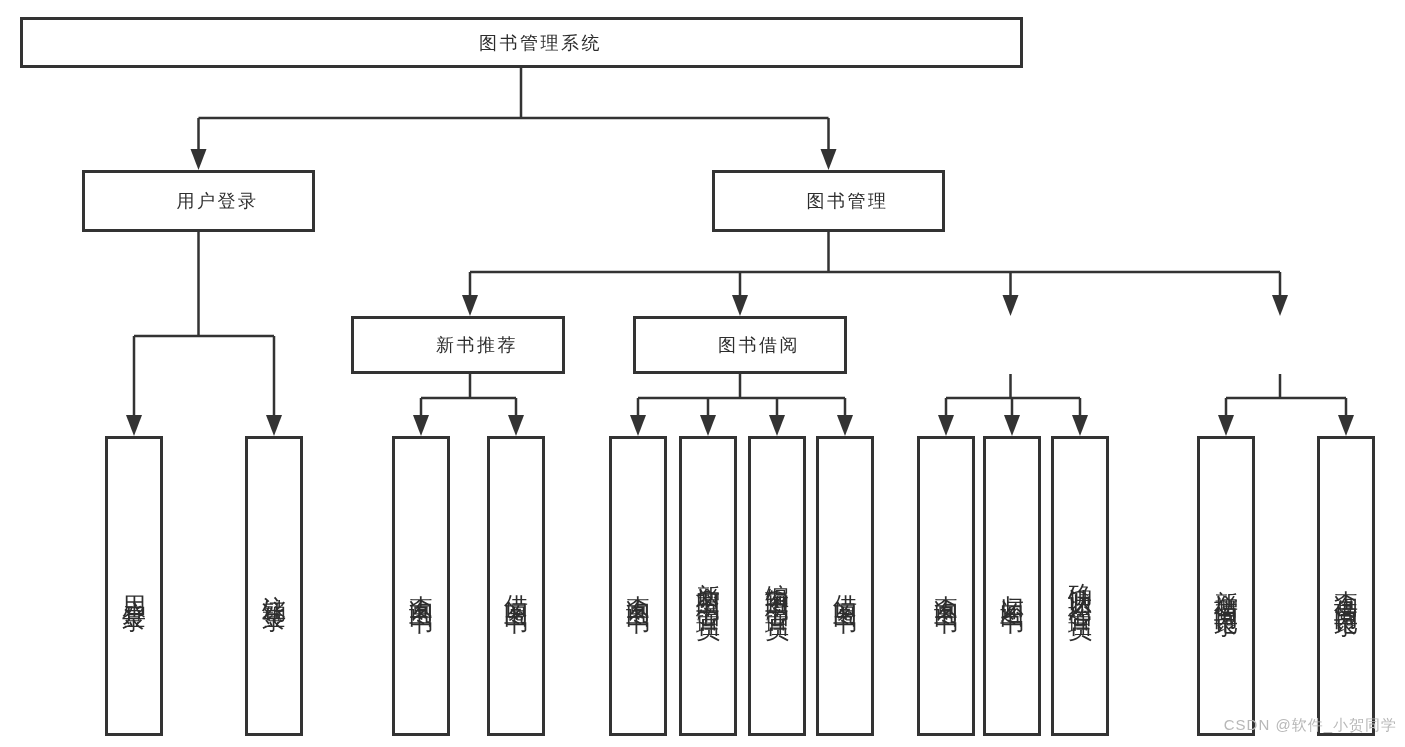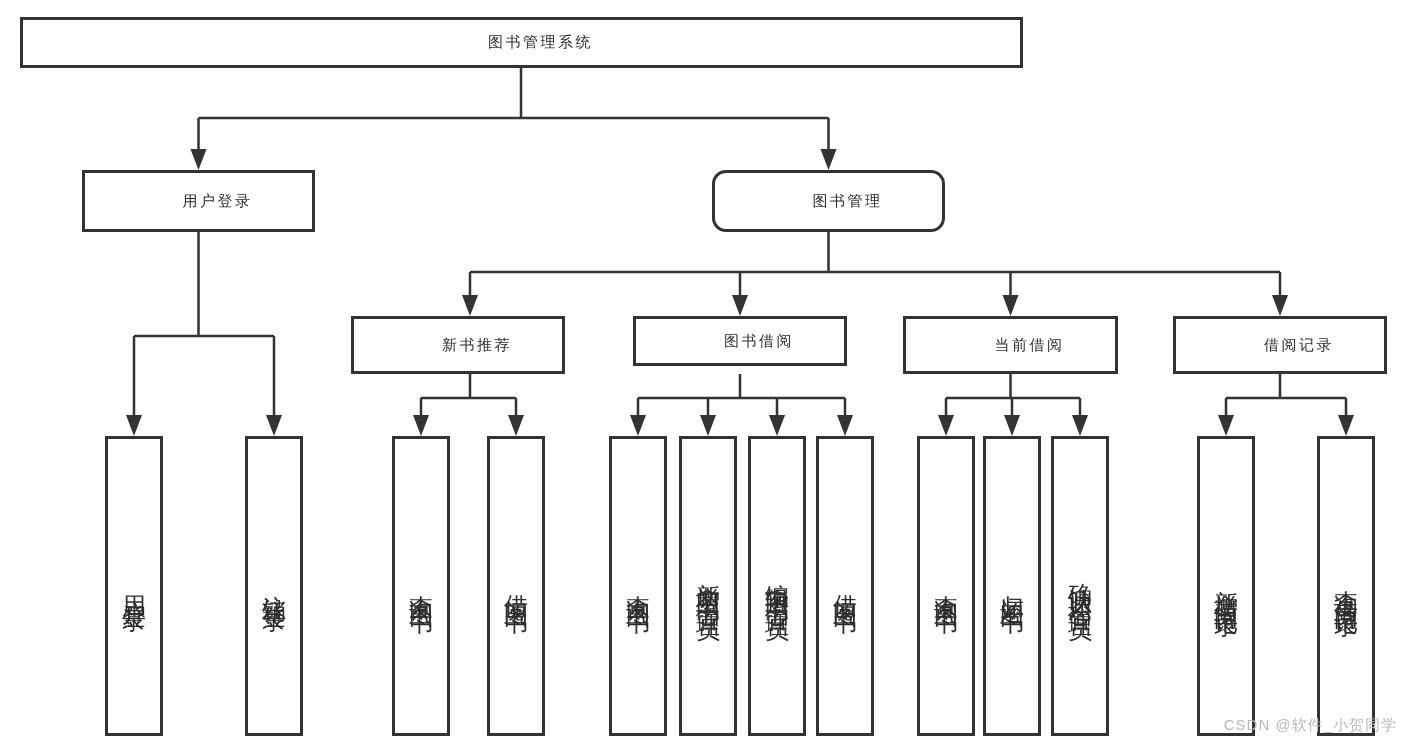--- a/index.html
+++ b/index.html
@@ -20,21 +20,21 @@
     position: absolute;
     box-sizing: border-box;
     border: 3px solid #333333;
     background: #ffffff;
     display: flex;
     align-items: center;
     justify-content: center;
     color: #2d2d2d;
   }
   .h-node {
-    font-size: 15px;
+    font-size: 18px;
     letter-spacing: 2.5px;
     padding-left: 38px;
   }
   .v-node {
     writing-mode: vertical-rl;
     text-orientation: mixed;
     font-size: 24px;
     letter-spacing: 5px;
     line-height: 1;
   }
@@ -82,26 +82,24 @@
       <polygon points="1004,415 1020,415 1012,436"></polygon>
       <polygon points="1072,415 1088,415 1080,436"></polygon>
       <polygon points="1218,415 1234,415 1226,436"></polygon>
       <polygon points="1338,415 1354,415 1346,436"></polygon>
     </g>
   </svg>
 
   <div class="node h-node" style="left:20px; top:17px; width:1003px; height:51px;">图书管理系统</div>
 
   <div class="node h-node" style="left:82px; top:170px; width:233px; height:62px;">用户登录</div>
-  <div class="node h-node" style="left:712px; top:170px; width:233px; height:62px;border-radius:14px;">图书管理</div>
+  <div class="node h-node" style="left:712px; top:170px; width:233px; height:62px;">图书管理</div>
 
   <div class="node h-node" style="left:351px; top:316px; width:214px; height:58px;">新书推荐</div>
-  <div class="node h-node" style="left:633px; top:316px; width:214px; height:50px;">图书借阅</div>
-  <div class="node h-node" style="left:903px; top:316px; width:215px; height:58px;">当前借阅</div>
-  <div class="node h-node" style="left:1173px; top:316px; width:214px; height:58px;">借阅记录</div>
+  <div class="node h-node" style="left:633px; top:316px; width:214px; height:58px;">图书借阅</div>
 
   <div class="node v-node" style="left:105px; top:436px; width:58px; height:300px;">用户登录</div>
   <div class="node v-node" style="left:245px; top:436px; width:58px; height:300px;">注销登录</div>
 
   <div class="node v-node" style="left:392px; top:436px; width:58px; height:300px;">查询图书</div>
   <div class="node v-node" style="left:487px; top:436px; width:58px; height:300px;">借阅图书</div>
 
   <div class="node v-node" style="left:609px; top:436px; width:58px; height:300px;">查询图书</div>
   <div class="node v-node" style="left:679px; top:436px; width:58px; height:300px;">新增图书（管理员）</div>
   <div class="node v-node" style="left:748px; top:436px; width:58px; height:300px;">编辑图书（管理员）</div>

